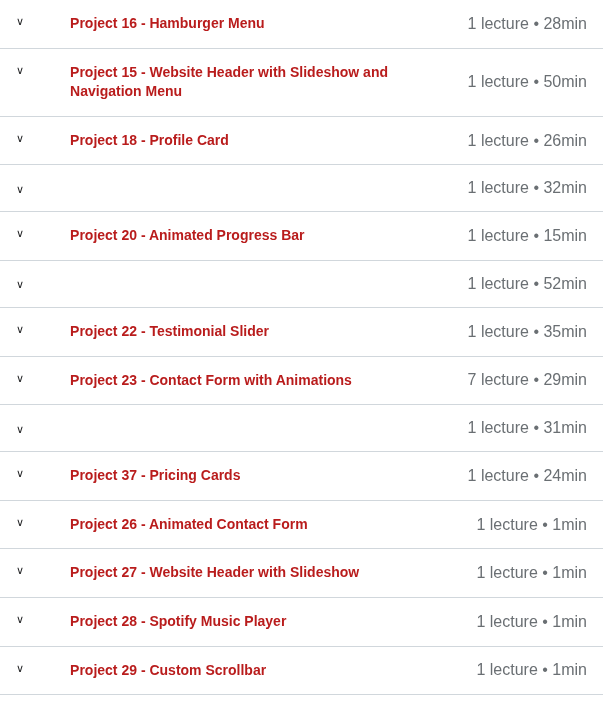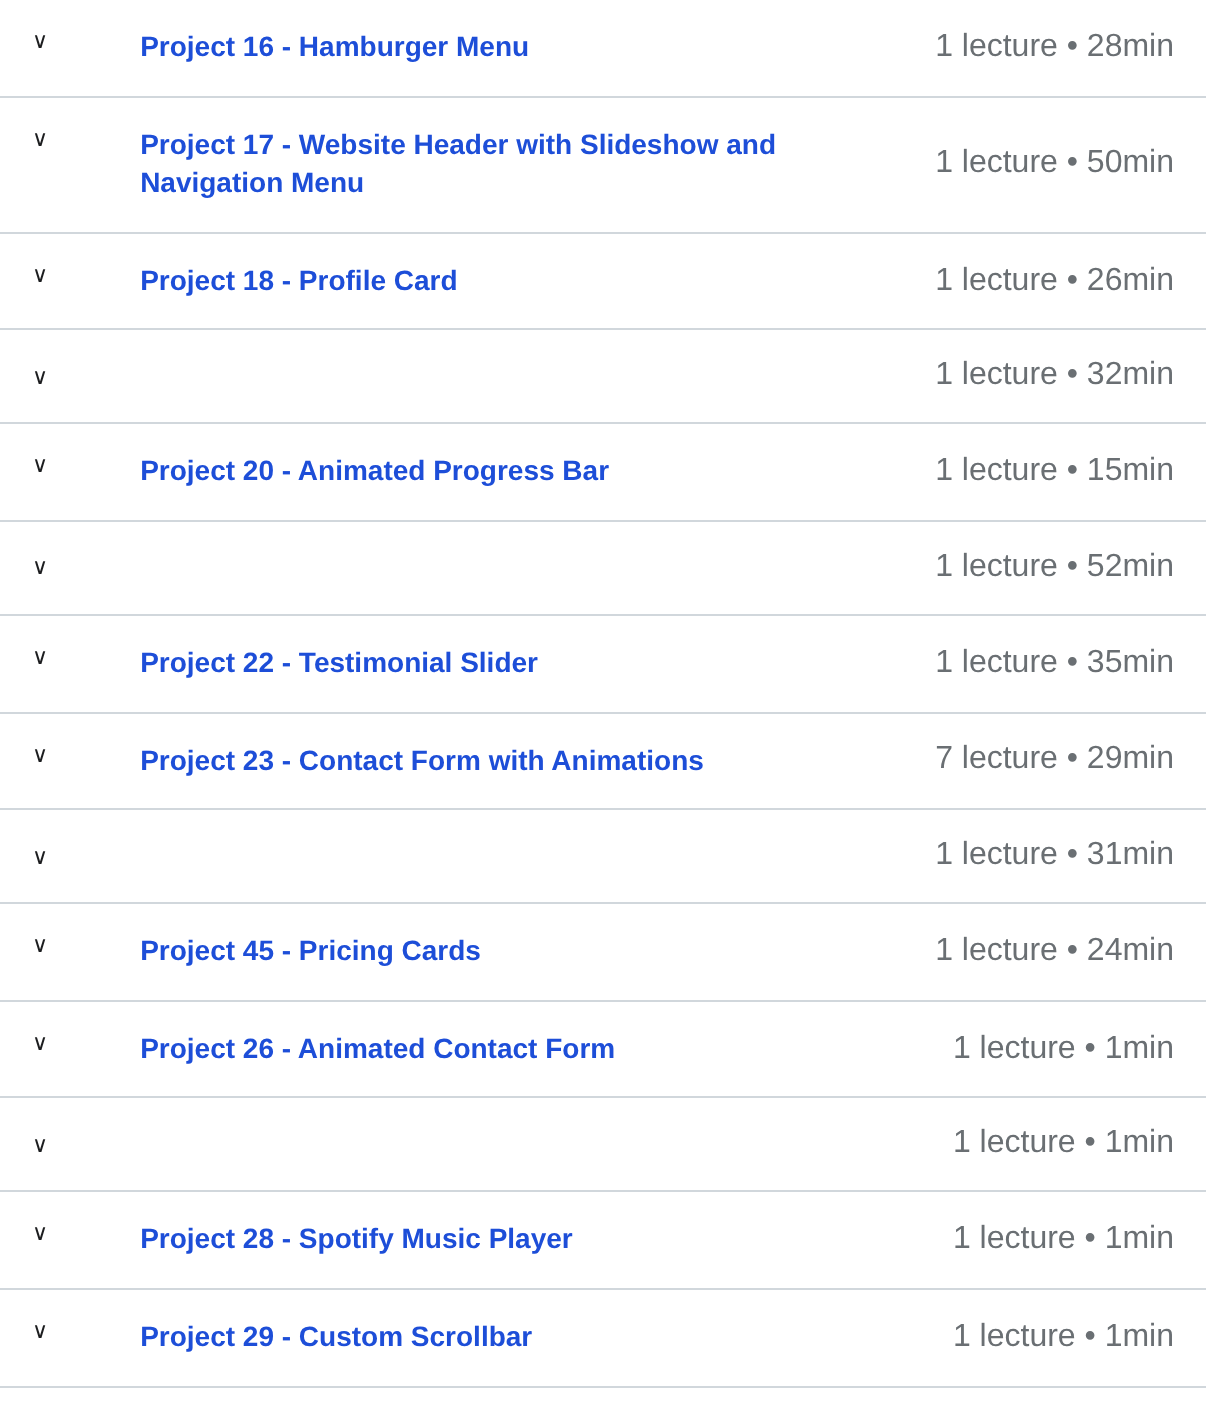--- a/index.html
+++ b/index.html
@@ -41,21 +41,21 @@
       margin-top: 2px;
       flex-shrink: 0;
       color: #1c1d1f;
       font-size: 11px;
       line-height: 1;
     }
 
     .course-title {
       font-size: 14px;
       font-weight: 700;
-      color: #1d4ed8;
+      color: #b91c1c;
       line-height: 1.4;
       padding-left: 36px;
     }
 
     .course-meta {
       font-size: 16px;
       color: #6a6f73;
       white-space: nowrap;
       flex-shrink: 0;
       margin-left: 16px;
@@ -68,21 +68,21 @@
     <div class="course-item">
       <div class="course-left">
         <span class="chevron-icon">∨</span>
         <span class="course-title">Project 16 - Hamburger Menu</span>
       </div>
       <span class="course-meta">1 lecture • 28min</span>
     </div>
     <div class="course-item">
       <div class="course-left">
         <span class="chevron-icon">∨</span>
-        <span class="course-title">Project 17 - Website Header with Slideshow and Navigation Menu</span>
+        <span class="course-title">Project 15 - Website Header with Slideshow and Navigation Menu</span>
       </div>
       <span class="course-meta">1 lecture • 50min</span>
     </div>
     <div class="course-item">
       <div class="course-left">
         <span class="chevron-icon">∨</span>
         <span class="course-title">Project 18 - Profile Card</span>
       </div>
       <span class="course-meta">1 lecture • 26min</span>
     </div>
@@ -121,34 +121,35 @@
     </div>
     <div class="course-item">
       <div class="course-left">
         <span class="chevron-icon">∨</span>
       </div>
       <span class="course-meta">1 lecture • 31min</span>
     </div>
     <div class="course-item">
       <div class="course-left">
         <span class="chevron-icon">∨</span>
-        <span class="course-title">Project 45 - Pricing Cards</span>
+        <span class="course-title">Project 37 - Pricing Cards</span>
       </div>
       <span class="course-meta">1 lecture • 24min</span>
     </div>
     <div class="course-item">
       <div class="course-left">
         <span class="chevron-icon">∨</span>
         <span class="course-title">Project 26 - Animated Contact Form</span>
       </div>
       <span class="course-meta">1 lecture • 1min</span>
     </div>
     <div class="course-item">
       <div class="course-left">
         <span class="chevron-icon">∨</span>
+        <span class="course-title">Project 27 - Website Header with Slideshow</span>
       </div>
       <span class="course-meta">1 lecture • 1min</span>
     </div>
     <div class="course-item">
       <div class="course-left">
         <span class="chevron-icon">∨</span>
         <span class="course-title">Project 28 - Spotify Music Player</span>
       </div>
       <span class="course-meta">1 lecture • 1min</span>
     </div>

